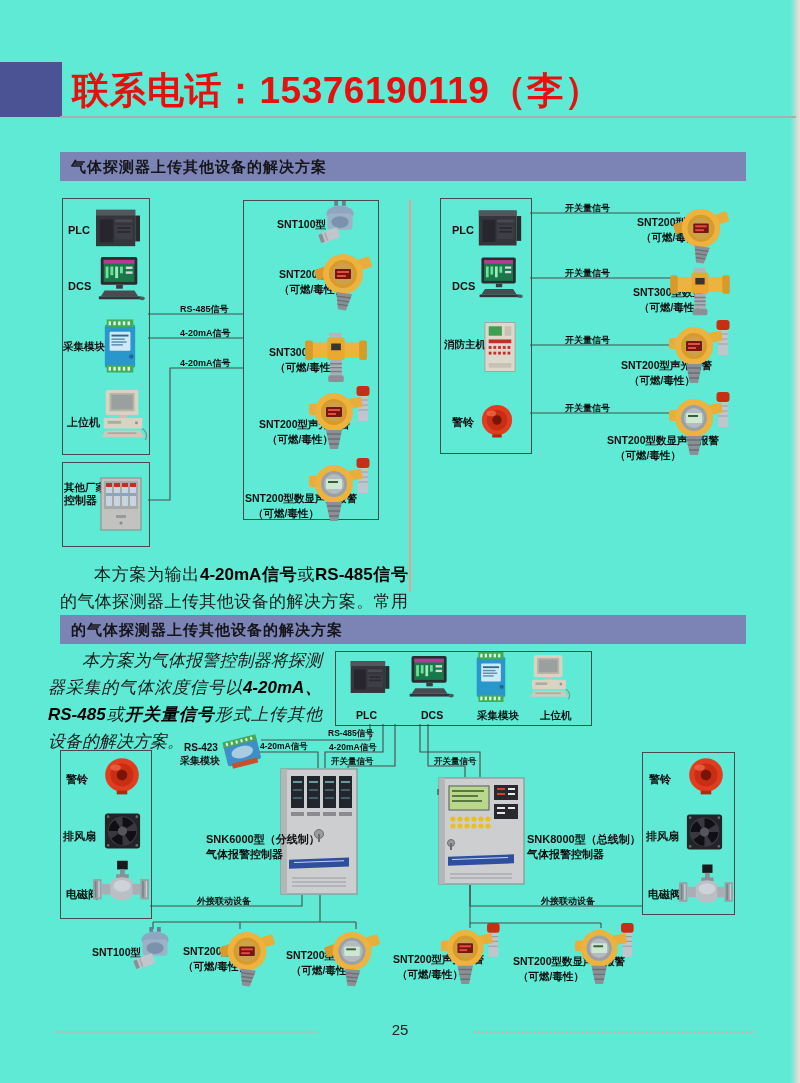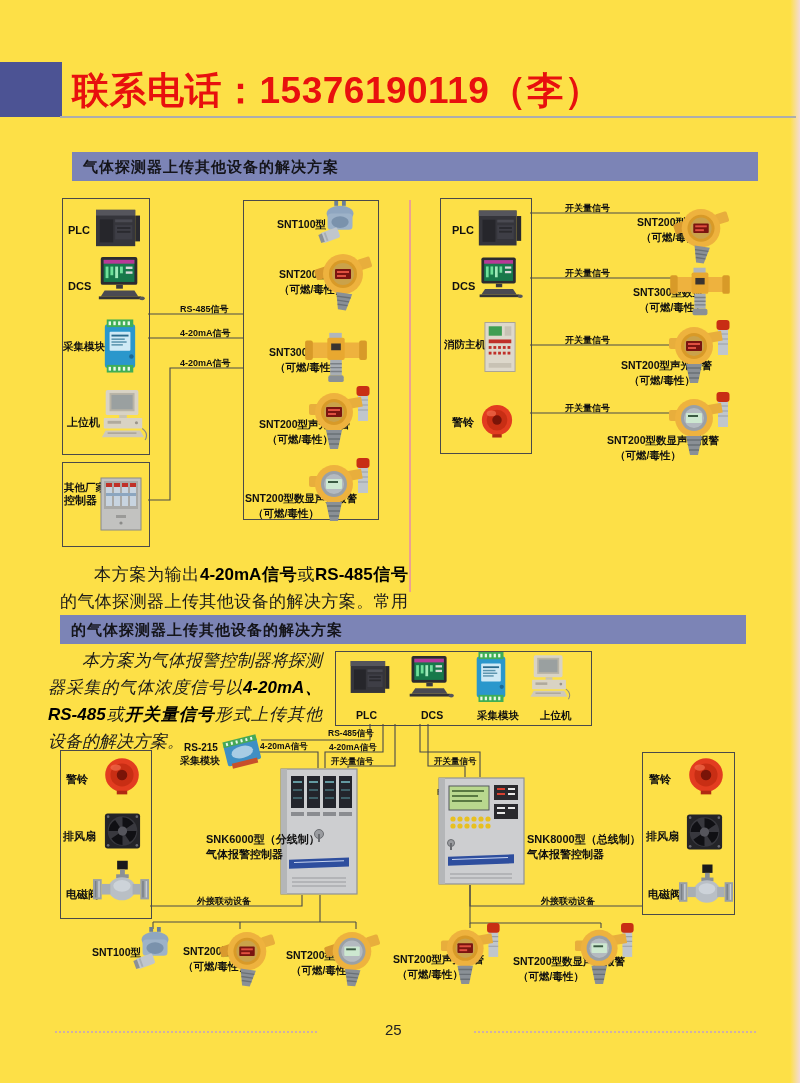--- a/index.html
+++ b/index.html
@@ -1,16 +1,16 @@
 <!DOCTYPE html>
 <html><head>
 <meta charset="utf-8">
 <style>
   html,body{margin:0;padding:0;background:#e9e9e9;}
-  .page{position:relative;width:800px;height:1083px;margin:0 auto;background:#fde047;
+  .page{position:relative;width:800px;height:1083px;margin:0 auto;background:#5eead4;
         font-family:"Liberation Sans","DejaVu Sans",sans-serif;overflow:hidden;}
   .abs{position:absolute;}
   .box{position:absolute;border:1.2px solid #4a4a4a;background:transparent;}
   .lbl{position:absolute;font-weight:700;color:#101010;white-space:nowrap;line-height:1.15;font-size:11px;}
   .sig{position:absolute;font-weight:700;color:#101010;white-space:nowrap;font-size:9px;}
   .sig2{position:absolute;font-weight:700;color:#101010;white-space:nowrap;font-size:8.5px;}
   .sechdr{position:absolute;left:60px;width:686px;height:29px;background:#7c84b6;color:#15151a;
           font-weight:700;font-size:15px;line-height:29px;padding-left:11px;box-sizing:border-box;letter-spacing:1px;}
   .caption{position:absolute;font-size:17px;color:#1b1b1b;line-height:1.58;text-align:justify;text-indent:2em;}
   .caption b{font-weight:700;color:#000;}
@@ -318,21 +318,21 @@
 </svg>
 
 <div class="page">
 
   <div class="abs" style="right:0;top:0;width:10px;height:1083px;background:linear-gradient(to right, rgba(246,222,216,0), #f4dcd6);"></div>
 
   <div class="abs" style="left:0;top:62px;width:62px;height:55px;background:#4c5394;"></div>
   <div class="phone">联系电话：15376190119（李）</div>
   <div class="abs" style="left:60px;top:116px;width:736px;height:2px;background:#adadad;"></div>
 
-  <div class="sechdr" style="top:152px;margin-left:12px;">气体探测器上传其他设备的解决方案</div>
+  <div class="sechdr" style="top:152px;">气体探测器上传其他设备的解决方案</div>
 
   <svg id="wires" width="800" height="1083" viewBox="0 0 800 1083">
     <g stroke="#4a4a4a" stroke-width="1.1" fill="none">
       <path d="M148,314 H243"></path>
       <path d="M148,338 H243"></path>
       <path d="M148,500 H170 V368 H243"></path>
       <path d="M530,213 H680"></path>
       <path d="M530,278 H688"></path>
       <path d="M530,345 H676"></path>
       <path d="M530,413 H676"></path>
@@ -484,21 +484,21 @@
   <div class="lbl" style="left:477px;top:709px;font-size:10.5px;">采集模块</div>
   <div class="lbl" style="left:540px;top:709px;font-size:10.5px;">上位机</div>
 
   <div class="sig2" style="left:328px;top:728px;">RS-485信号</div>
   <div class="sig2" style="left:260px;top:741px;">4-20mA信号</div>
   <div class="sig2" style="left:329px;top:742px;">4-20mA信号</div>
   <div class="sig2" style="left:331px;top:756px;">开关量信号</div>
   <div class="sig2" style="left:437px;top:742px;margin-top:45px;">RS-484信号</div>
   <div class="sig2" style="left:434px;top:756px;">开关量信号</div>
 
-  <div class="lbl" style="left:184px;top:742px;font-size:10px;">RS-215</div>
+  <div class="lbl" style="left:184px;top:742px;font-size:10px;">RS-423</div>
   <div class="lbl" style="left:180px;top:755px;font-size:10px;">采集模块</div>
   <svg class="dev" style="left:221px;top:733px;width:42px;height:36px;">
       <use href="#rs485mod"></use>
     </svg>
 
   <svg class="dev" style="left:280px;top:768px;width:78px;height:127px;">
       <use href="#snk6000"></use>
     </svg>
   <div class="lbl" style="left:206px;top:833px;">SNK6000型（分线制）</div>
   <div class="lbl" style="left:206px;top:848px;">气体报警控制器</div>
@@ -559,16 +559,16 @@
   <svg class="dev" style="left:439px;top:923px;width:66px;height:64px;">
       <use href="#sntAlarm"></use>
     </svg>
   <div class="lbl" style="left:513px;top:955px;font-size:10.5px;">SNT200型数显声光报警</div>
   <div class="lbl" style="left:518px;top:970px;font-size:10.5px;">（可燃/毒性）</div>
   <svg class="dev" style="left:573px;top:923px;width:66px;height:64px;">
       <use href="#sntDispAlarm"></use>
     </svg>
 
   <div class="dotline" style="left:55px;top:1031px;width:262px;"></div>
-  <div class="pagenum" style="left:385px;top:1021px;width:30px;text-align:left;">25</div>
+  <div class="pagenum" style="left:385px;top:1021px;width:30px;text-align:center;">25</div>
   <div class="dotline" style="left:474px;top:1031px;width:282px;"></div>
 
 </div>
 
 </body></html>

